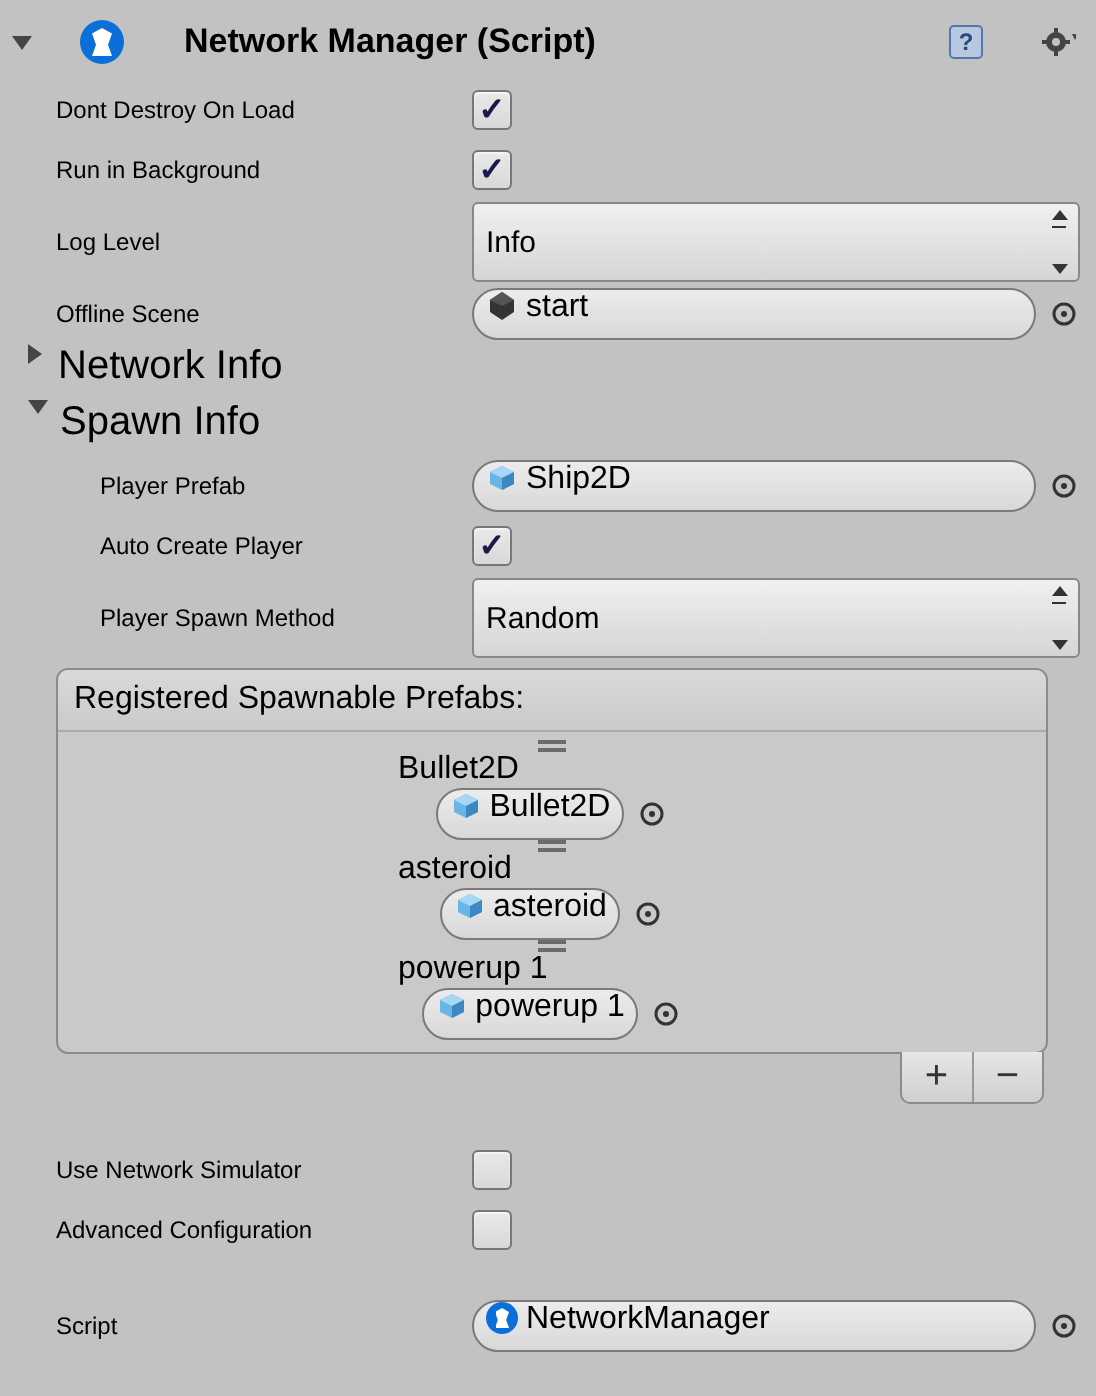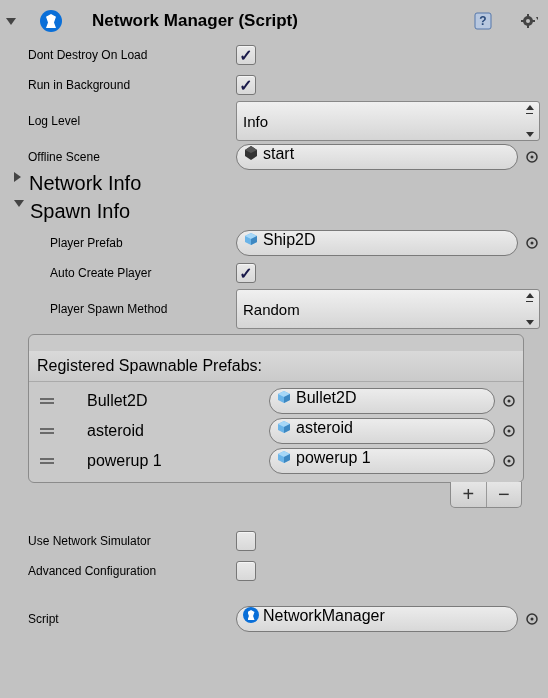--- a/index.html
+++ b/index.html
@@ -194,27 +194,27 @@
     background: #c9c9c9;
     border: 1px solid #8b8b8b;
     border-radius: 6px;
     overflow: hidden;
   }
   .list-header {
     padding: 6px 8px;
     font-size: 16px;
     background: linear-gradient(#d9d9d9,#cacaca);
     border-bottom: 1px solid #aaa;
-    margin-top: 16px;
   }
   .list-body { padding: 4px 6px 6px 6px; }
   .list-row {
     display: flex;
     align-items: center;
     min-height: 30px;
+    flex-direction: column;
   }
   .drag-handle {
     width: 24px; flex-shrink:0;
     display:flex;align-items:center;justify-content:center;
     color:#6a6a6a;
     font-weight:bold;
   }
   .drag-handle div {
     width: 14px;
     border-top: 2px solid #6a6a6a;

